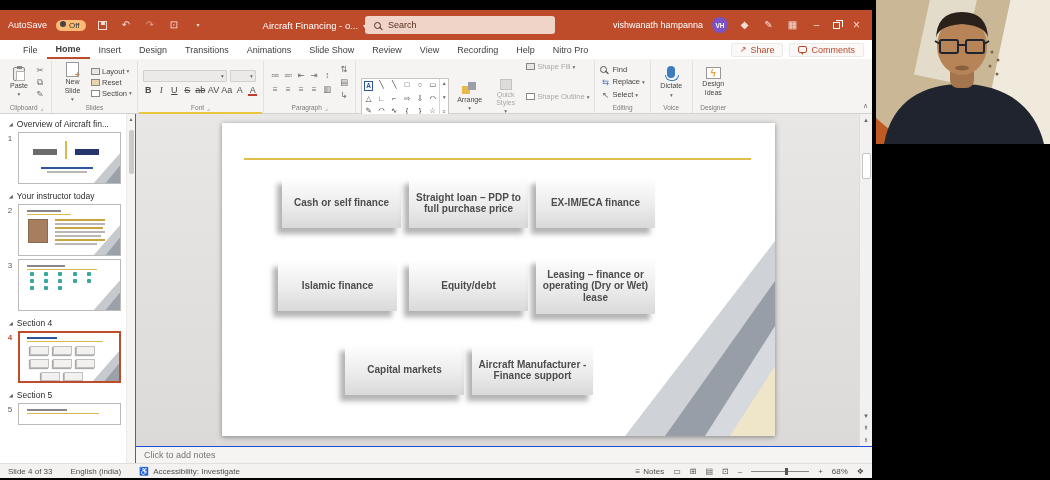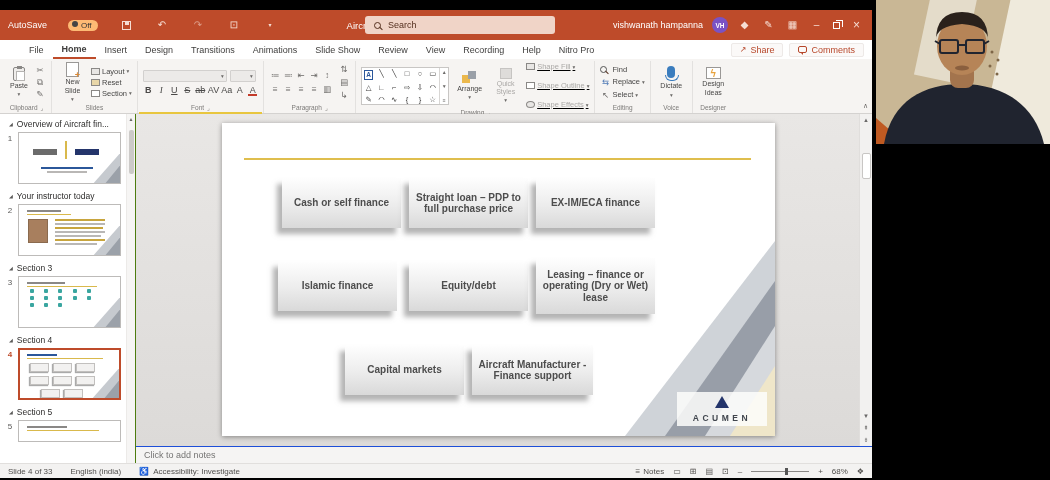--- a/index.html
+++ b/index.html
@@ -3,38 +3,38 @@
 <meta charset="utf-8">
 <style>
   * { box-sizing: border-box; margin: 0; padding: 0; }
   body { background:#000; font-family:"Liberation Sans", sans-serif; }
   .stage { position:relative; width:1050px; height:480px; background:#000; overflow:hidden; }
 
   
   .ppt { position:absolute; left:0; top:10px; width:872px; height:468px; background:#fff; display:flex; flex-direction:column; }
 
   
-  .titlebar { height:30px; background:#BE4B2A; display:flex; align-items:center; color:#fff; font-size:9px; padding:0 8px; gap:21px; position:relative; flex:0 0 auto; }
+  .titlebar { height:30px; background:#BE4B2A; display:flex; align-items:center; color:#fff; font-size:9px; padding:0 8px; gap:9px; position:relative; flex:0 0 auto; }
   .tb-pill { background:#fdba74; color:#333; border-radius:8px; padding:1px 6px 1px 4px; display:flex; gap:3px; align-items:flex-start; font-size:8px; }
   .tb-dot { width:6px; height:6px; border-radius:50%; background:#444; }
   .tb-ic { color:#f6ddd3; font-size:10px; width:15px; text-align:center; line-height:14px; }
   .tb-ic.dim { color:#dd9d88; }
   .saveic { width:9px; height:9px; border:1px solid #f6ddd3; position:relative; display:inline-block; margin:0 3px; }
   .saveic::after { content:""; position:absolute; left:2px; top:0; width:4px; height:3px; background:#f6ddd3; }
   .doc-title { margin-left:48px; display:flex; align-items:center; gap:5px; font-size:9.5px; }
   .searchbox { position:absolute; left:365px; top:6px; width:190px; height:18px; background:#F0D4C7; border-radius:3px; display:flex; align-items:center; gap:7px; padding:0 9px; color:#55301f; font-size:9px; }
   .mag { width:7px; height:7px; border:1px solid #55301f; border-radius:50%; position:relative; display:inline-block; }
   .mag::after { content:""; position:absolute; width:4px; height:1px; background:#55301f; transform:rotate(45deg); right:-3px; bottom:-1px; }
   .tb-right { margin-left:auto; display:flex; align-items:center; gap:9px; }
   .avatar { width:16px; height:16px; border-radius:50%; background:#7A52C4; font-size:6.5px; font-weight:bold; display:flex; align-items:center; justify-content:center; }
   .restore { width:7px; height:7px; border:1px solid #fff; position:relative; display:inline-block; }
   .restore::after { content:""; position:absolute; left:2px; top:-3px; width:6px; height:6px; border-top:1px solid #fff; border-right:1px solid #fff; }
 
   
-  .menubar { height:19px; background:#fff; display:flex; align-items:center; font-size:9px; color:#3f3e3d; padding-left:20px; flex:0 0 auto;justify-content:space-between; }
+  .menubar { height:19px; background:#fff; display:flex; align-items:center; font-size:9px; color:#3f3e3d; padding-left:14px; flex:0 0 auto;justify-content:space-between; }
   .mtab { padding:0 9px; height:100%; display:flex; align-items:center; cursor:default; }
   .mtab.active { font-weight:bold; border-bottom:2px solid #BE4B2A; }
   .menu-right { margin-left:auto; display:flex; gap:6px; padding-right:8px; }
   .pill-btn { display:flex; align-items:center; gap:4px; background:#FBF9F8; border:1px solid #EDE9E7; border-radius:2px; padding:1px 8px; color:#B7472A; font-size:9px; }
   .bubble { width:9px; height:7px; border:1px solid #B7472A; border-radius:2px; position:relative; display:inline-block; }
   .bubble::after { content:""; position:absolute; left:1px; bottom:-3px; border-left:3px solid transparent; border-right:0 solid transparent; border-top:3px solid #B7472A; }
 
   
   .ribbon { height:55px; background:#F6F4F2; border-bottom:1px solid #D4D2D0; display:flex; padding:2px 14px 0 2px; position:relative; flex:0 0 auto; }
   .rgroup { display:flex; flex-direction:column; border-right:1px solid #E3E1DF; padding:1px 5px 0 5px; position:relative; }
@@ -329,21 +329,21 @@
                 <i></i>
               </span>
             <span>Arrange</span>
             <span class="caret">▾</span>
           </div>
           <div class="bigbtn dis">
             <span class="qs-ic"></span>
             <span>Quick Styles</span>
             <span class="caret">▾</span>
           </div>
-          <div class="colstack" style="gap:10px;text-decoration:underline;">
+          <div class="colstack" style="gap:21px;">
             <span class="minirow dis">
                 <span class="sq-ic"></span>
                 <span>Shape Fill</span>
                 <span class="caret">▾</span>
               </span>
             <span class="minirow dis">
                 <span class="sq-ic" style="background:#fff;"></span>
                 <span>Shape Outline</span>
                 <span class="caret">▾</span>
               </span>
@@ -447,24 +447,20 @@
             <span class="ml" style="left:36px; top:22px; width:48px; background:#C8A53E;"></span>
             <span class="ml" style="left:36px; top:26px; width:50px;"></span>
             <span class="ml" style="left:36px; top:30px; width:46px;"></span>
             <span class="ml" style="left:36px; top:34px; width:50px; background:#C8A53E;"></span>
             <span class="ml" style="left:36px; top:38px; width:42px;"></span>
             <span class="tcorner1"></span>
               <span class="tcorner2"></span>
           </div>
         </div>
 
-        <div class="sec-head">
-            <span class="sec-tri">◢</span>
-            <span>Section 3</span>
-          </div>
         <div class="thumbrow">
           <span class="tnum">3</span>
           <div class="thumb">
             <span class="ml" style="left:8px; top:5px; width:38px; background:#8a8886;"></span>
             <span class="t-goldline" style="left:8px; top:9px; width:70px; height:1px;"></span>
             <div class="tgrid">
               <i></i>
                 <i></i>
                 <i></i>
                 <i></i>
@@ -537,24 +533,20 @@
 
             <div class="fbox" style="left:60px; top:55px;">Cash or self finance</div>
             <div class="fbox" style="left:187px; top:55px;">Straight loan – PDP to full purchase price</div>
             <div class="fbox" style="left:314px; top:55px;">EX-IM/ECA finance</div>
             <div class="fbox" style="left:56px; top:138px;">Islamic finance</div>
             <div class="fbox" style="left:187px; top:138px;">Equity/debt</div>
             <div class="fbox" style="left:314px; top:135px; height:56px;">Leasing – finance or operating (Dry or Wet) lease</div>
             <div class="fbox" style="left:123px; top:222px;">Capital markets</div>
             <div class="fbox" style="left:250px; top:222px; width:121px;">Aircraft Manufacturer - Finance support</div>
 
-            <div class="logo">
-              <span class="logo-tri"></span>
-              <span class="logo-txt">ACUMEN</span>
-            </div>
           </div>
 
           <div class="vscroll">
             <span>▲</span>
             <span class="vthumb"></span>
             <span class="vs-bottom">
               <span>▼</span>
               <span>⇞</span>
               <span>⇟</span>
             </span>

